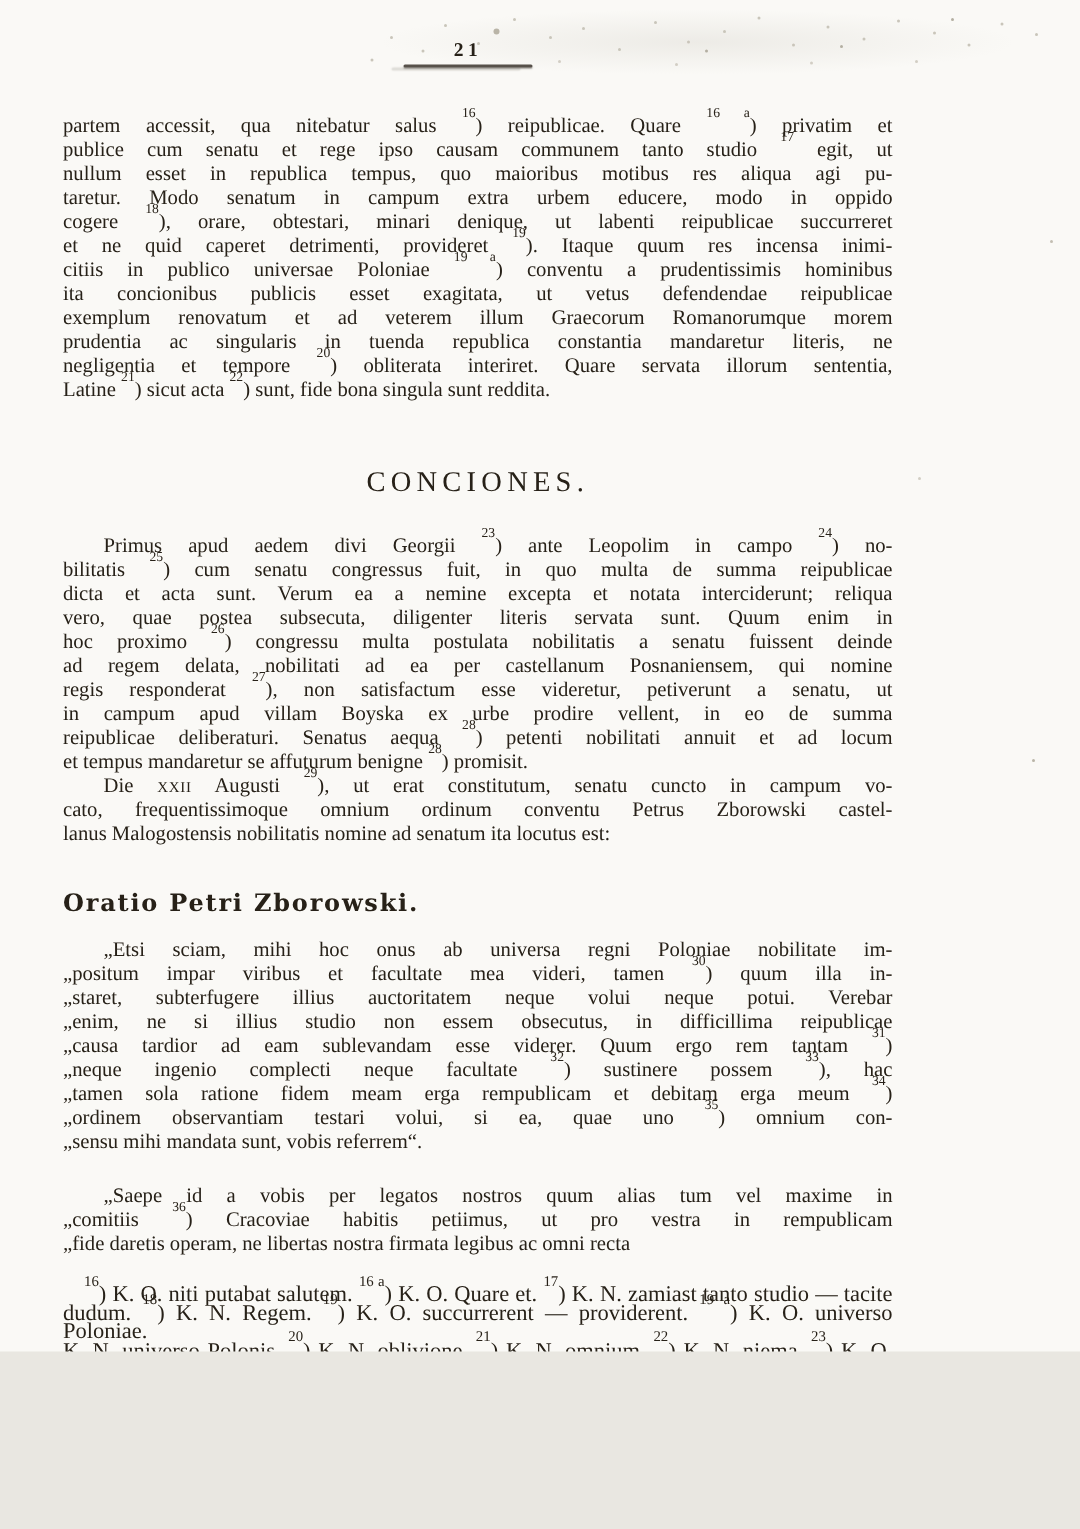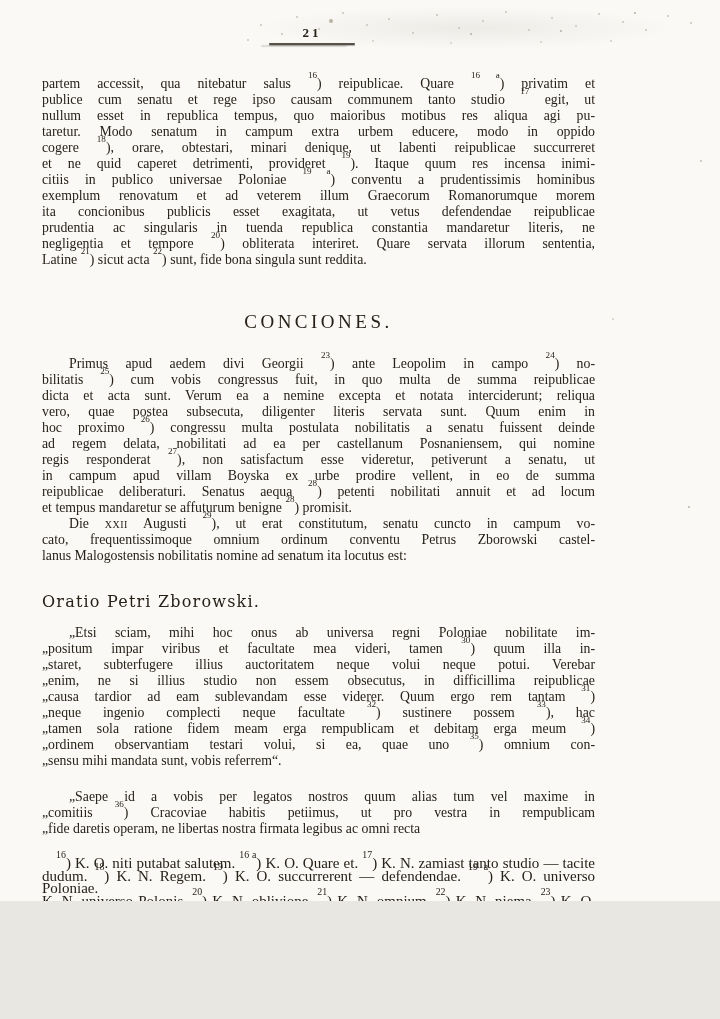--- a/index.html
+++ b/index.html
@@ -34,21 +34,21 @@
   .para{font-size:13.8px;line-height:16px;}
   .para .line{text-align:justify;text-align-last:justify;}
   .para .line.last{text-align-last:left;}
   .indent .line:first-child{text-indent:27px;font-family:Liberation Serif, serif;}
   .indent-sm .line:first-child{text-indent:14px;}
   sup{font-size:0.66em;line-height:0;position:relative;top:-0.45em;}
   .sc{font-variant:small-caps;letter-spacing:0.5px;margin-top:15px;}
   .h-conciones{margin:44px 0 0;font-size:19px;line-height:20px;font-weight:normal;
     letter-spacing:3.5px;text-align:center;}
   .h-oratio{margin:28px 0 0;font-family:"DejaVu Serif","Liberation Serif",serif;
-    font-size:16px;line-height:19px;font-weight:normal;letter-spacing:1.2px;}
+    font-size:16px;line-height:19px;font-weight:bold;letter-spacing:1.2px;}
   .p2{margin-top:24px;}
   .p3{margin-top:0;}
   .p4{margin-top:14px;}
   .p5{margin-top:20px;}
   .footnotes{margin-top:20px;font-size:15px;line-height:12.6px;}
   .footnotes .line{text-align:justify;text-align-last:justify;}
   .footnotes .line.last{text-align-last:left;}
 </style>
 </head>
 <body>
@@ -64,32 +64,32 @@
 
   <main class="text-col">
     <section class="para p1">
         <div class="line"><span>partem accessit, qua nitebatur salus </span><sup>16</sup><span>) reipublicae. Quare </span><sup>16 a</sup><span>) privatim et</span></div>
         <div class="line"><span>publice cum senatu et rege ipso causam communem tanto studio </span><sup>17</sup><span> egit, ut</span></div>
         <div class="line"><span>nullum esset in republica tempus, quo maioribus motibus res aliqua agi pu-</span></div>
         <div class="line"><span>taretur. Modo senatum in campum extra urbem educere, modo in oppido</span></div>
         <div class="line"><span>cogere </span><sup>18</sup><span>), orare, obtestari, minari denique, ut labenti reipublicae succurreret</span></div>
         <div class="line"><span>et ne quid caperet detrimenti, provideret </span><sup>19</sup><span>). Itaque quum res incensa inimi-</span></div>
         <div class="line"><span>citiis in publico universae Poloniae </span><sup>19 a</sup><span>) conventu a prudentissimis hominibus</span></div>
+        <div class="line"><span>ita concionibus publicis esset exagitata, ut vetus defendendae reipublicae</span></div>
         <div class="line"><span>exemplum renovatum et ad veterem illum Graecorum Romanorumque morem</span></div>
-        <div class="line"><span>ita concionibus publicis esset exagitata, ut vetus defendendae reipublicae</span></div>
         <div class="line"><span>prudentia ac singularis in tuenda republica constantia mandaretur literis, ne</span></div>
         <div class="line"><span>negligentia et tempore </span><sup>20</sup><span>) obliterata interiret. Quare servata illorum sententia,</span></div>
         <div class="line last"><span>Latine </span><sup>21</sup><span>) sicut acta </span><sup>22</sup><span>) sunt, fide bona singula sunt reddita.</span></div>
       </section>
 
     <h1 class="h-conciones">CONCIONES.</h1>
 
     <section class="para p2 indent">
         <div class="line"><span>Primus apud aedem divi Georgii </span><sup>23</sup><span>) ante Leopolim in campo </span><sup>24</sup><span>) no-</span></div>
-        <div class="line"><span>bilitatis </span><sup>25</sup><span>) cum vobis congressus fuit, in quo multa de summa reipublicae</span></div>
+        <div class="line"><span>bilitatis </span><sup>25</sup><span>) cum senatu congressus fuit, in quo multa de summa reipublicae</span></div>
         <div class="line"><span>dicta et acta sunt. Verum ea a nemine excepta et notata interciderunt; reliqua</span></div>
         <div class="line"><span>vero, quae postea subsecuta, diligenter literis servata sunt. Quum enim in</span></div>
         <div class="line"><span>hoc proximo </span><sup>26</sup><span>) congressu multa postulata nobilitatis a senatu fuissent deinde</span></div>
         <div class="line"><span>ad regem delata, nobilitati ad ea per castellanum Posnaniensem, qui nomine</span></div>
         <div class="line"><span>regis responderat </span><sup>27</sup><span>), non satisfactum esse videretur, petiverunt a senatu, ut</span></div>
         <div class="line"><span>in campum apud villam Boyska ex urbe prodire vellent, in eo de summa</span></div>
         <div class="line"><span>reipublicae deliberaturi. Senatus aequa </span><sup>28</sup><span>) petenti nobilitati annuit et ad locum</span></div>
         <div class="line last"><span>et tempus mandaretur se affuturum benigne </span><sup>28</sup><span>) promisit.</span></div>
       </section>
     <section class="para p3 indent">
@@ -112,19 +112,19 @@
         <div class="line last"><span>„sensu mihi mandata sunt, vobis referrem“.</span></div>
       </section>
     <section class="para p5 indent quote">
         <div class="line"><span>„Saepe id a vobis per legatos nostros quum alias tum vel maxime in</span></div>
         <div class="line"><span>„comitiis </span><sup>36</sup><span>) Cracoviae habitis petiimus, ut pro vestra in rempublicam</span></div>
         <div class="line last"><span>„fide daretis operam, ne libertas nostra firmata legibus ac omni recta</span></div>
       </section>
 
     <section class="footnotes indent-sm">
         <div class="line"><sup>16</sup><span>) K. O. niti putabat salutem. </span><sup>16 a</sup><span>) K. O. Quare et. </span><sup>17</sup><span>) K. N. zamiast tanto studio — tacite</span></div>
-        <div class="line"><span>dudum. </span><sup>18</sup><span>) K. N. Regem. </span><sup>19</sup><span>) K. O. succurrerent — defendendae. </span><sup>19 a</sup><span>) K. O. universo Poloniae.</span></div>
+        <div class="line"><span>dudum. </span><sup>18</sup><span>) K. N. Regem. </span><sup>19</sup><span>) K. O. succurrerent — providerent. </span><sup>19 a</sup><span>) K. O. universo Poloniae.</span></div>
         <div class="line"><span>K. N. universo Polonis. </span><sup>20</sup><span>) K. N. oblivione. </span><sup>21</sup><span>) K. N. omnium. </span><sup>22</sup><span>) K. N. niema. </span><sup>23</sup><span>) K. O. Gregorii.</span></div>
         <div class="line"><span>K. N. apud divum Georgium. </span><sup>24</sup><span>) K. N. causa. </span><sup>25</sup><span>) K. N. pro nobilitate. </span><sup>26</sup><span>) K. N. cuncto.</span></div>
         <div class="line"><sup>27</sup><span>) K. N. responderet. </span><sup>28</sup><span>) K. O. niema. </span><sup>29</sup><span>) K. N. Die itaque mensis Augusti. </span><sup>30</sup><span>) K. N. tum.</span></div>
       </section>
   </main>
 </div>
 
 </body></html>

